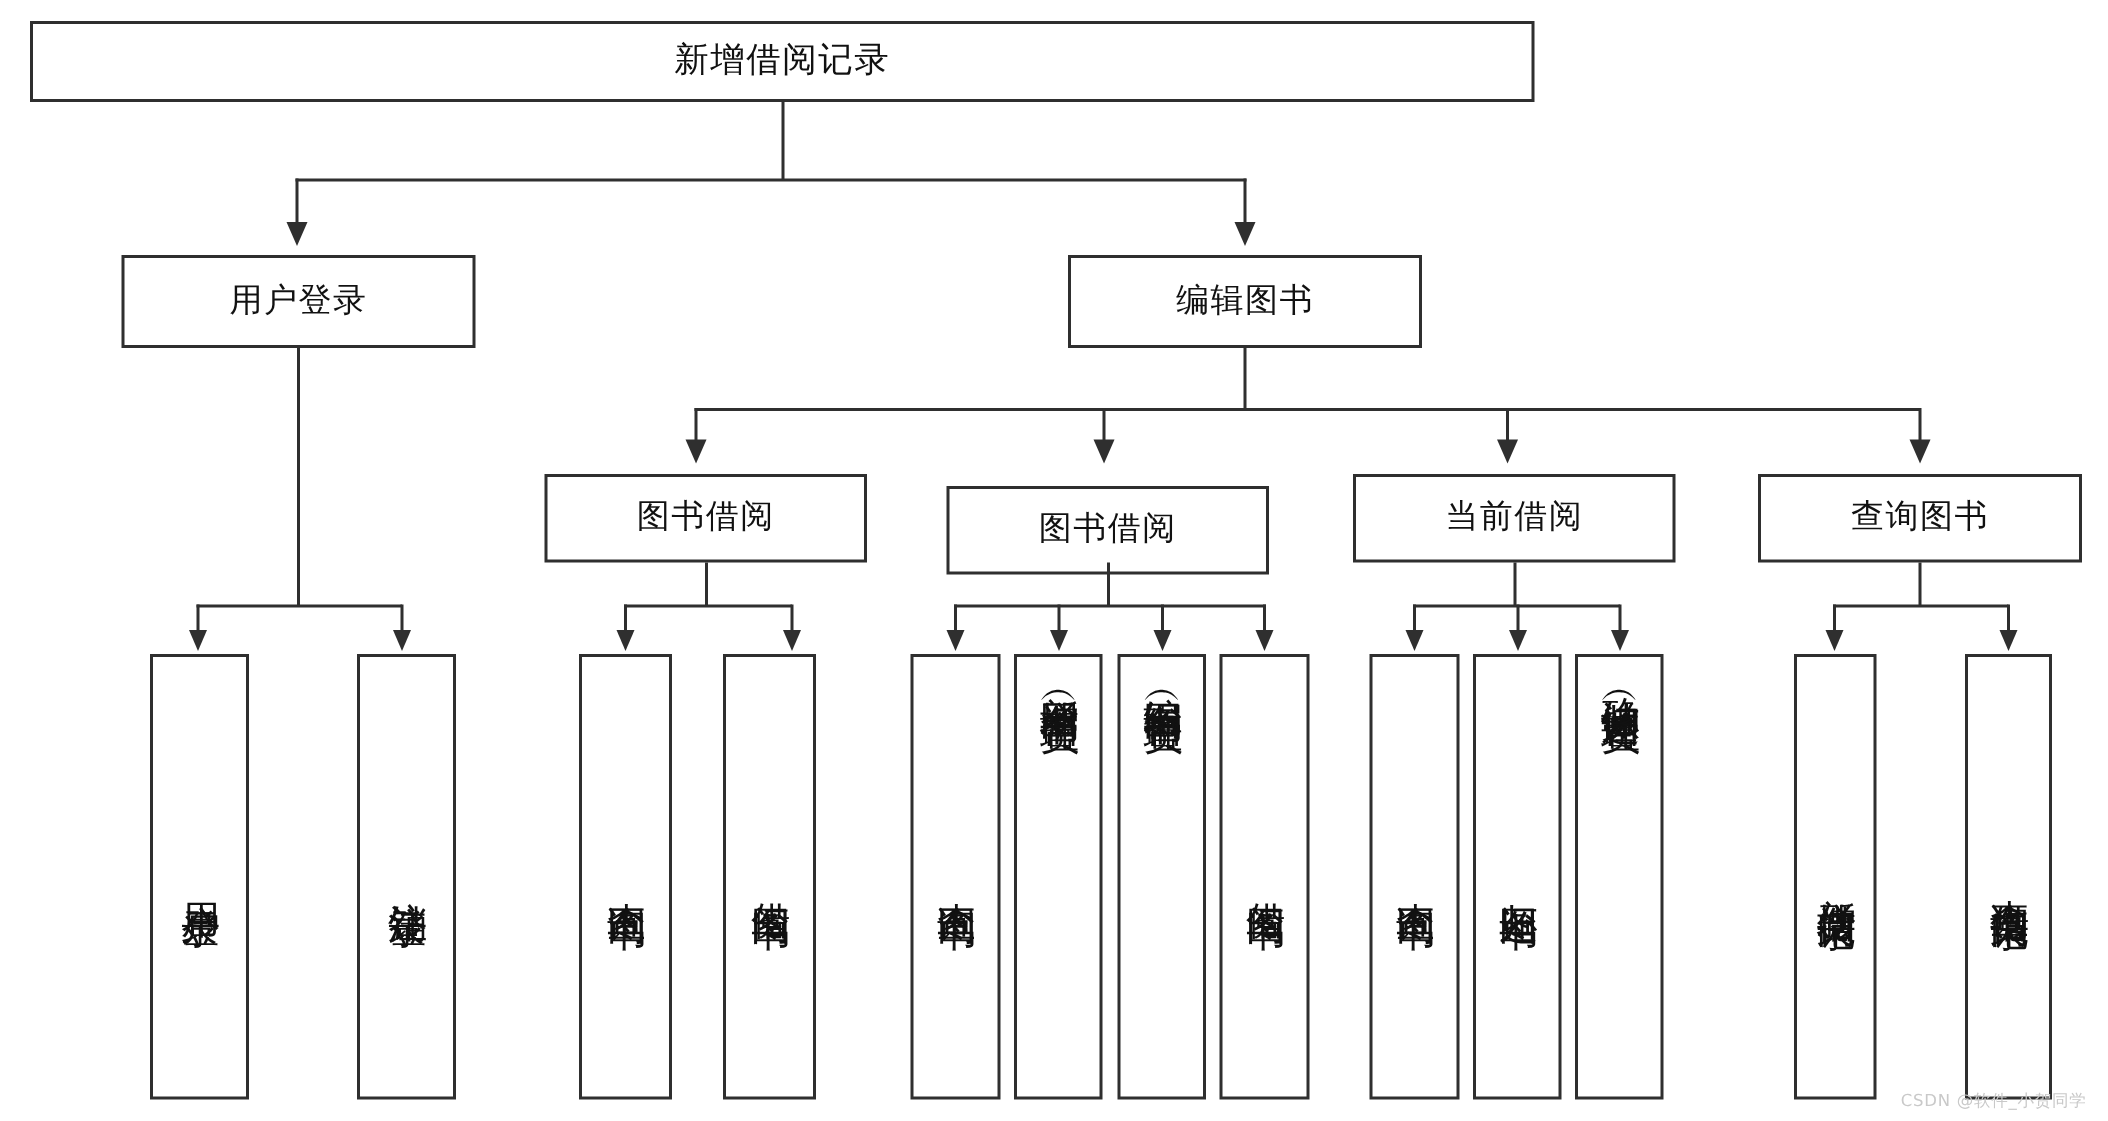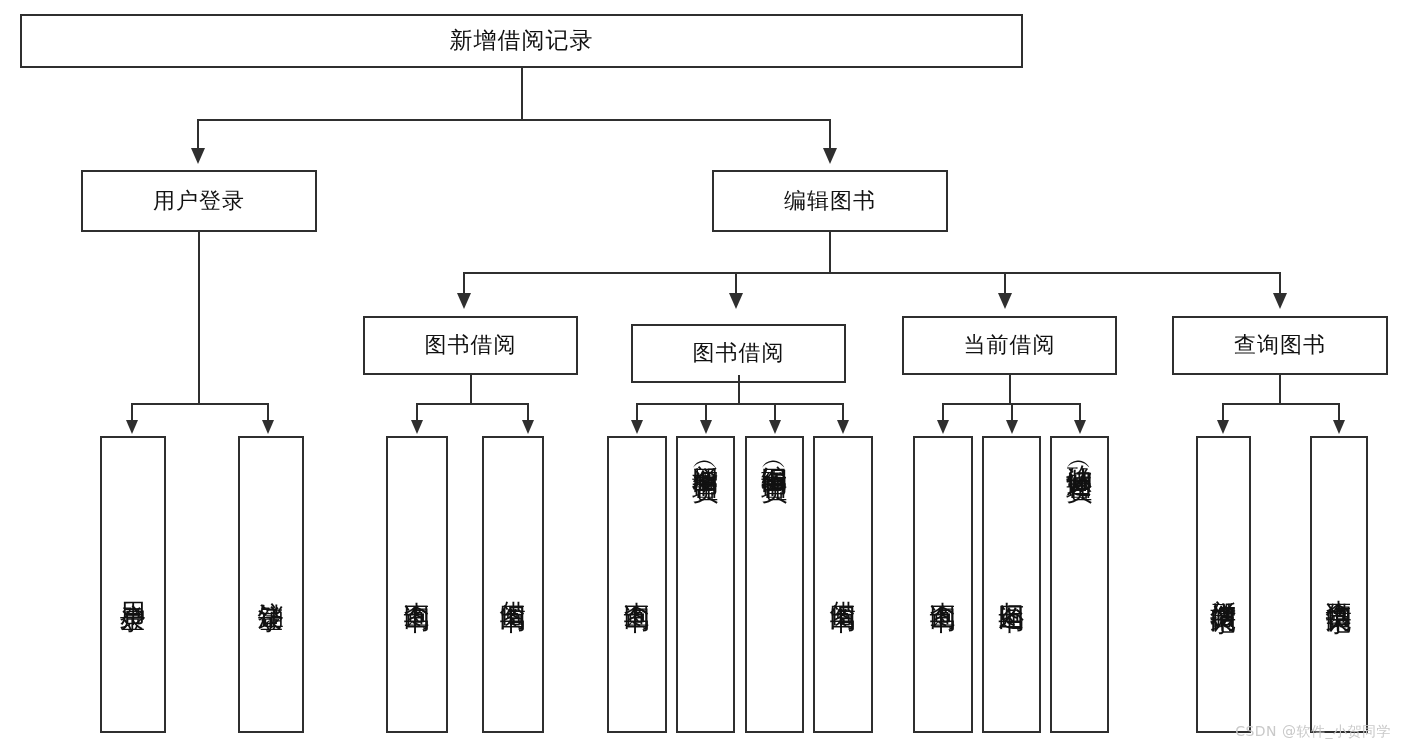--- a/index.html
+++ b/index.html
@@ -75,21 +75,21 @@
   .arrow.sm{
     border-left:6px solid transparent;
     border-right:6px solid transparent;
     border-top:14px solid #2f2f2f;
   }
   
   #watermark{
     position:absolute;
     right:14px;
     bottom:6px;
-    font-size:14px;
+    font-size:11px;
     color:#c9c9c9;
     letter-spacing:0.5px;
     user-select:none;
     white-space:nowrap;
   }
 </style>
 </head>
 <body>
 
 <div id="canvas">

